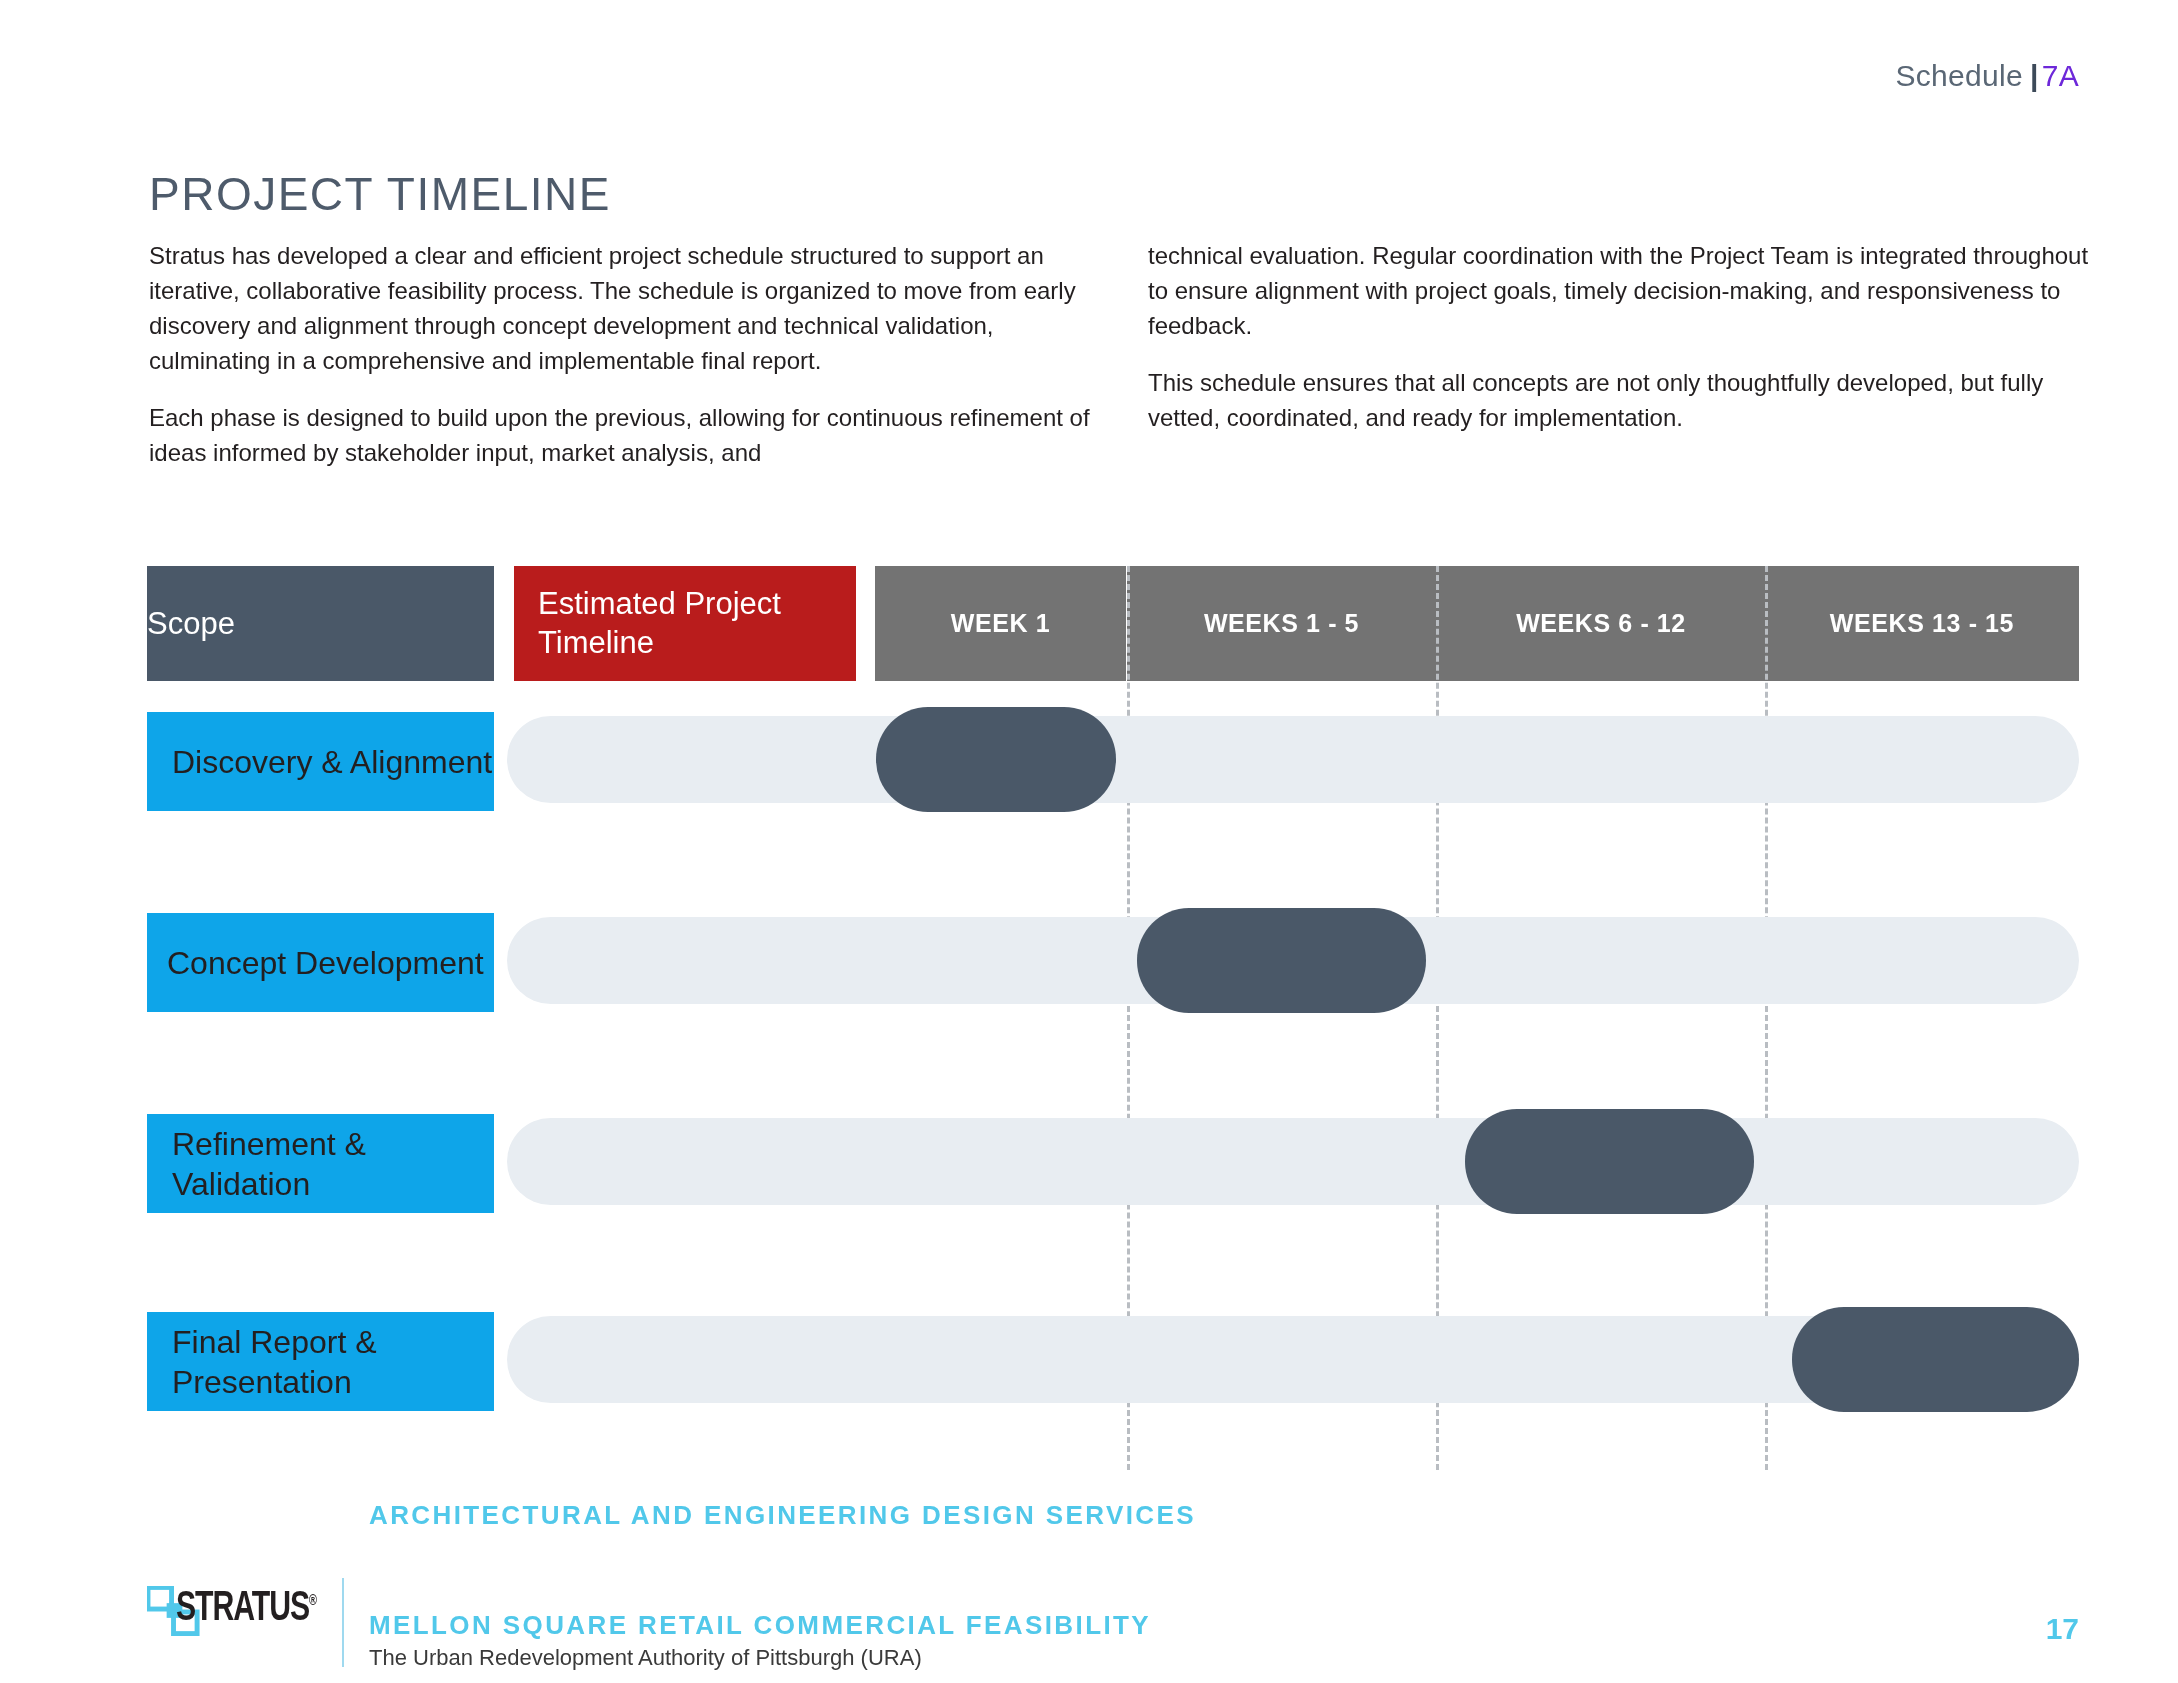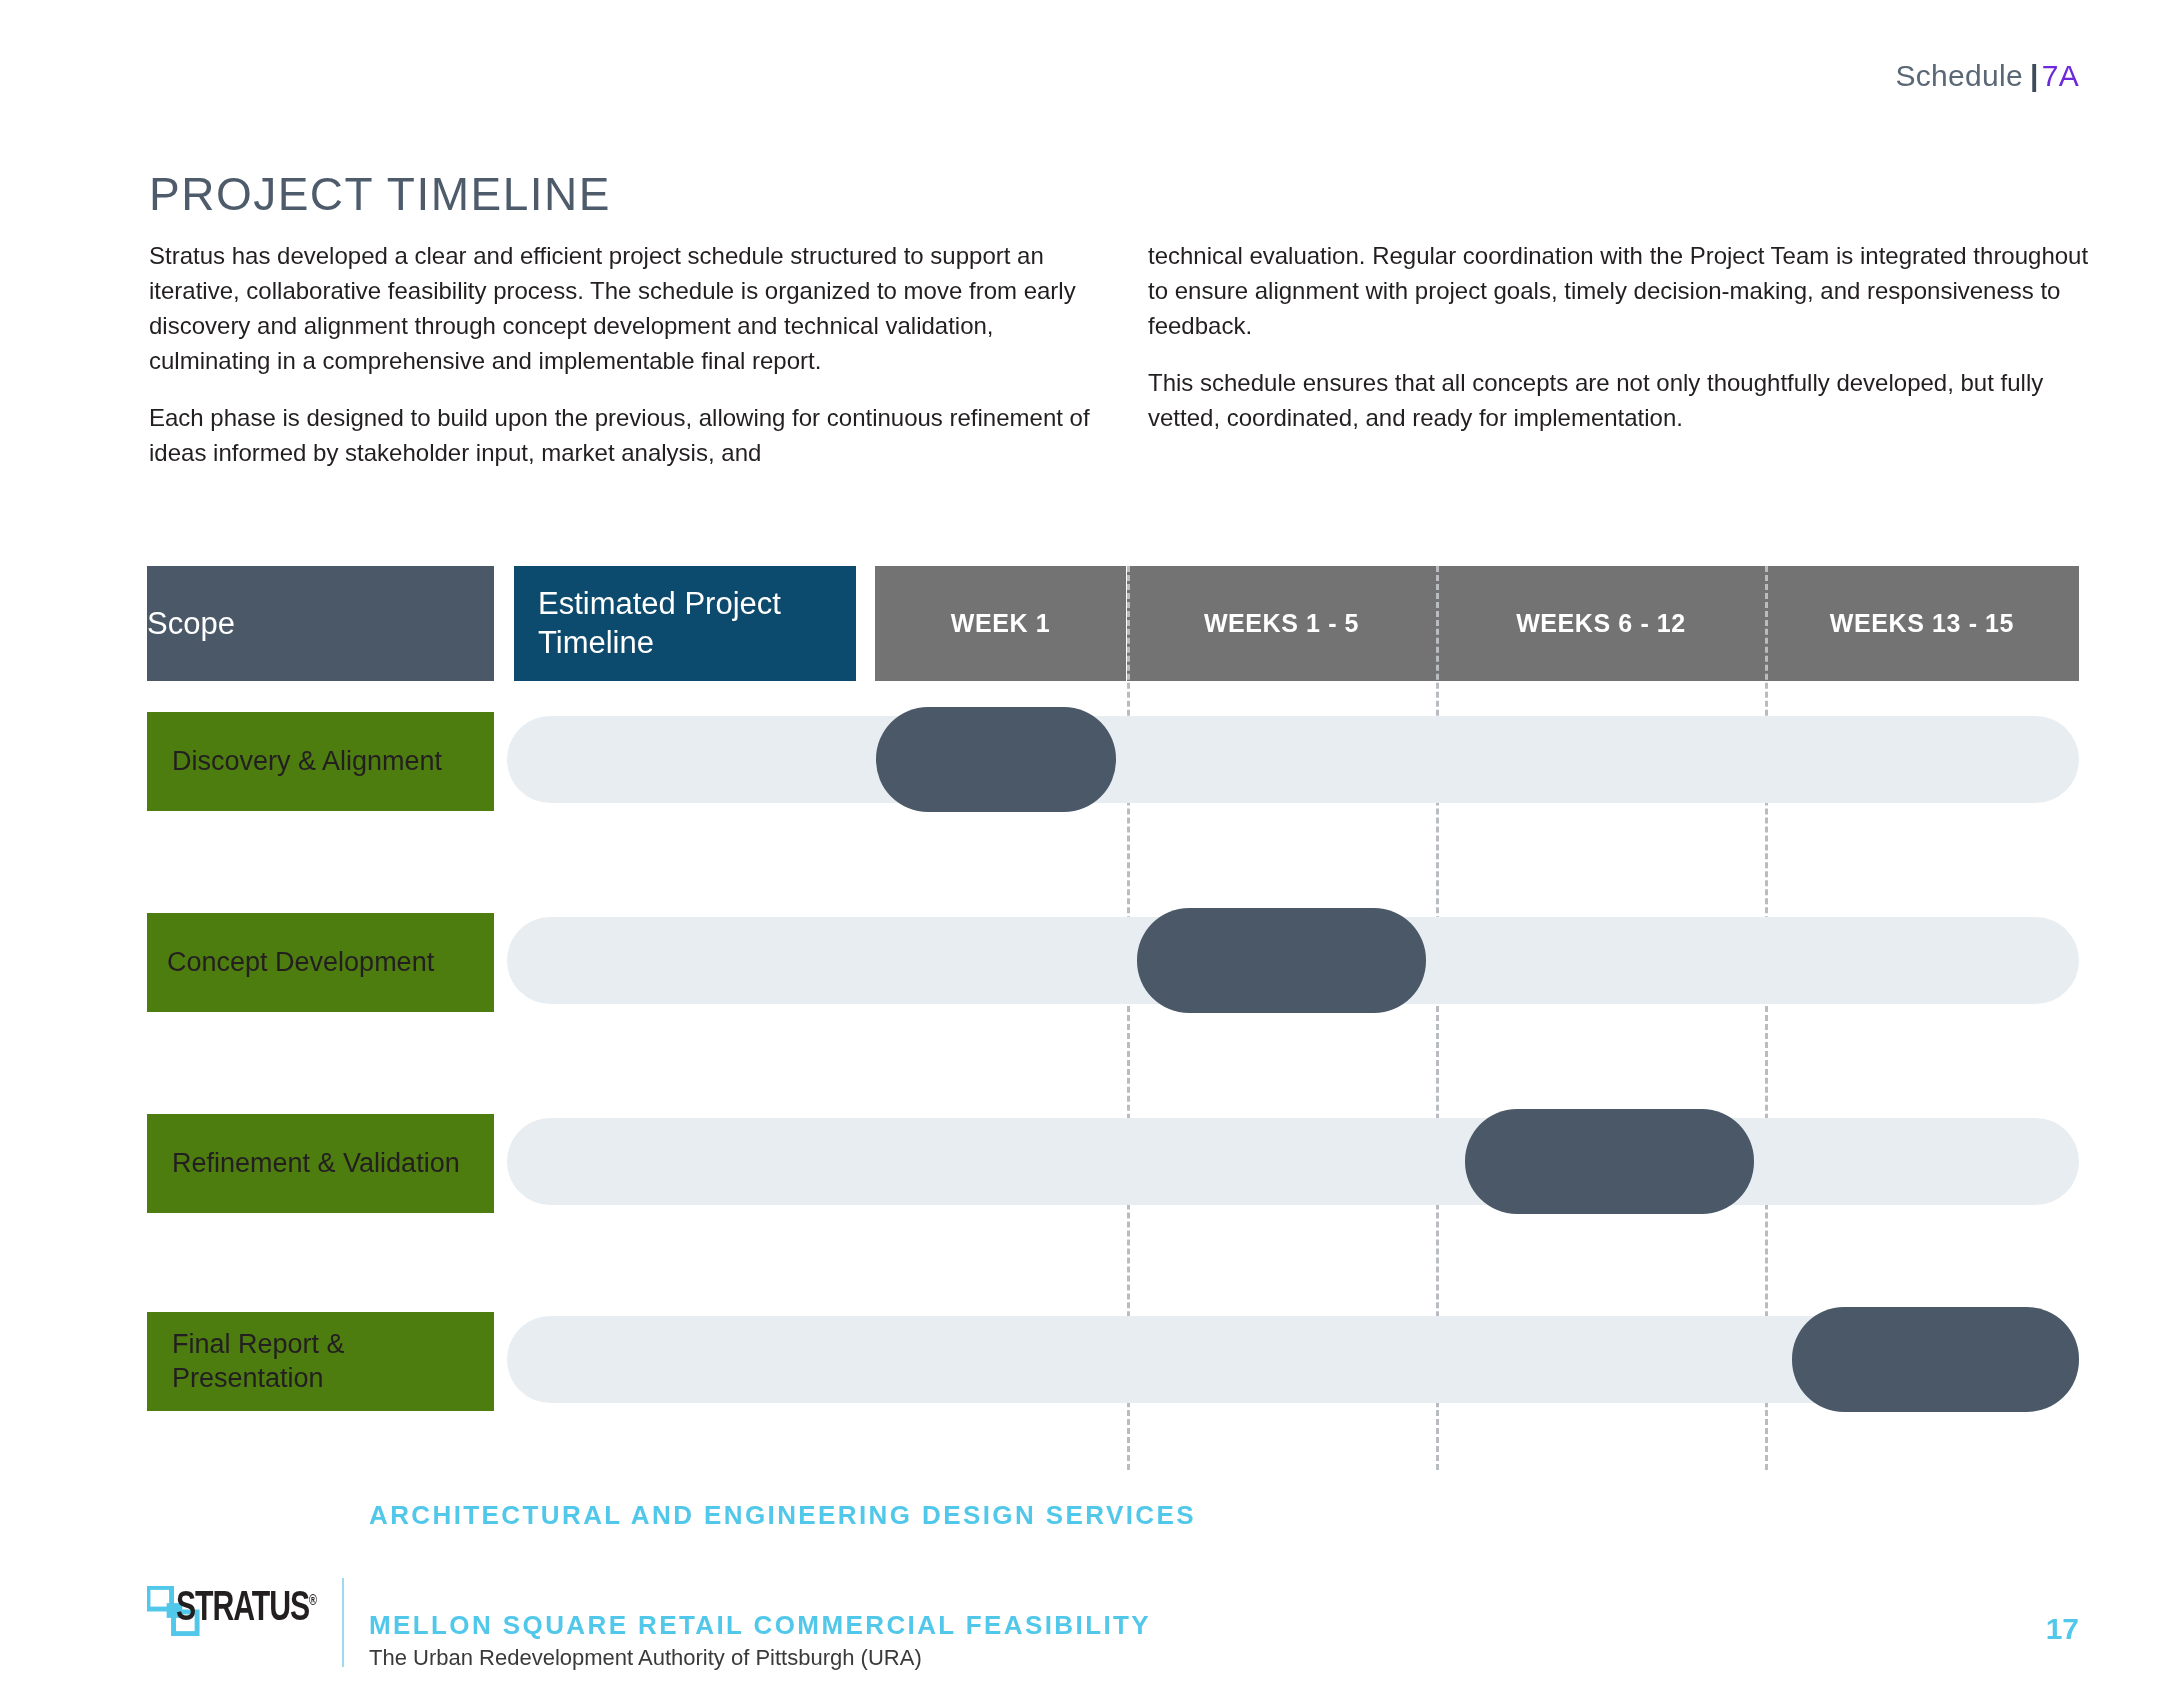--- a/index.html
+++ b/index.html
@@ -78,21 +78,21 @@
   }
   .hdr-scope {
     left: 147px;
     width: 347px;
     background: #4a5868;
     font-size: 31px;
   }
   .hdr-est {
     left: 514px;
     width: 342px;
-    background: #0c4a6e;
+    background: #b91c1c;
     padding-left: 24px;
     font-size: 31px;
     line-height: 1.25;
   }
   .hdr-week {
     background: #737373;
     font-size: 25px;
     font-weight: bold;
     letter-spacing: 0.6px;
     justify-content: center;
@@ -105,25 +105,25 @@
     width: 0;
     border-left: 3px dashed #b9bdc2;
   }
 
   .row-label {
     position: absolute;
     left: 147px;
     width: 347px;
     height: 99px;
     box-sizing: border-box;
-    background: #4d7c0f;
+    background: #0ea5e9;
     display: flex;
     align-items: center;
     padding-left: 25px;
-    font-size: 27px;
+    font-size: 32px;
     line-height: 1.25;
     color: #231f20;
     font-weight: 500;
   }
 
   .track {
     position: absolute;
     left: 507px;
     width: 1572px;
     height: 87px;

